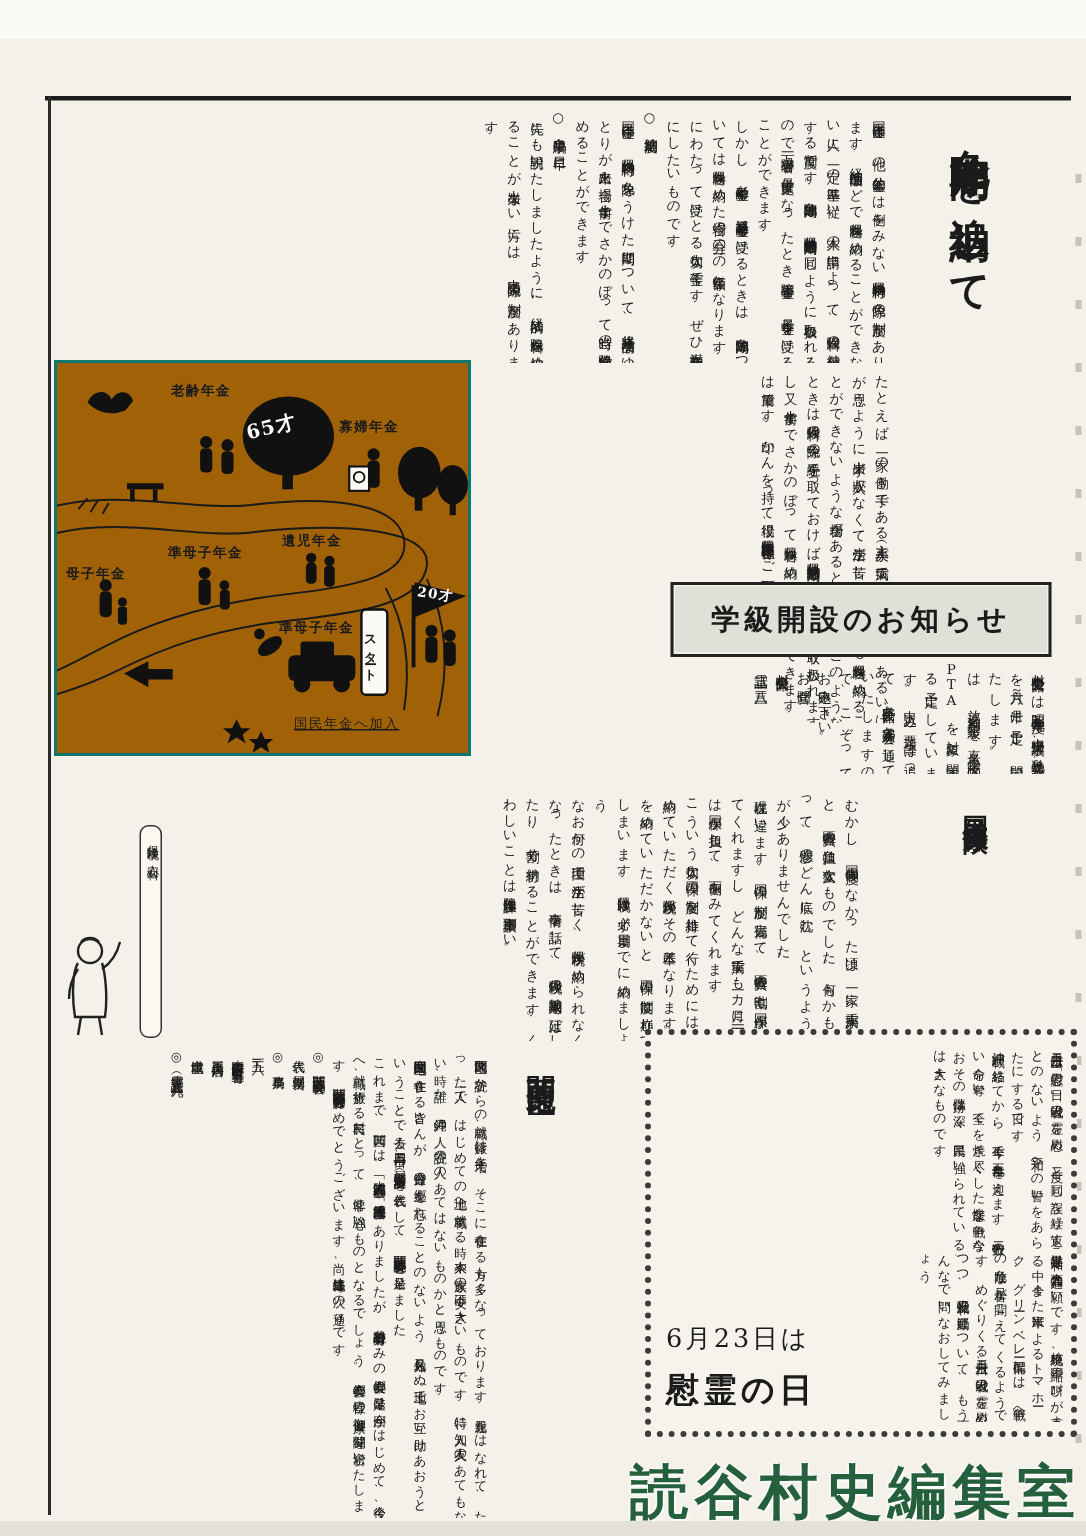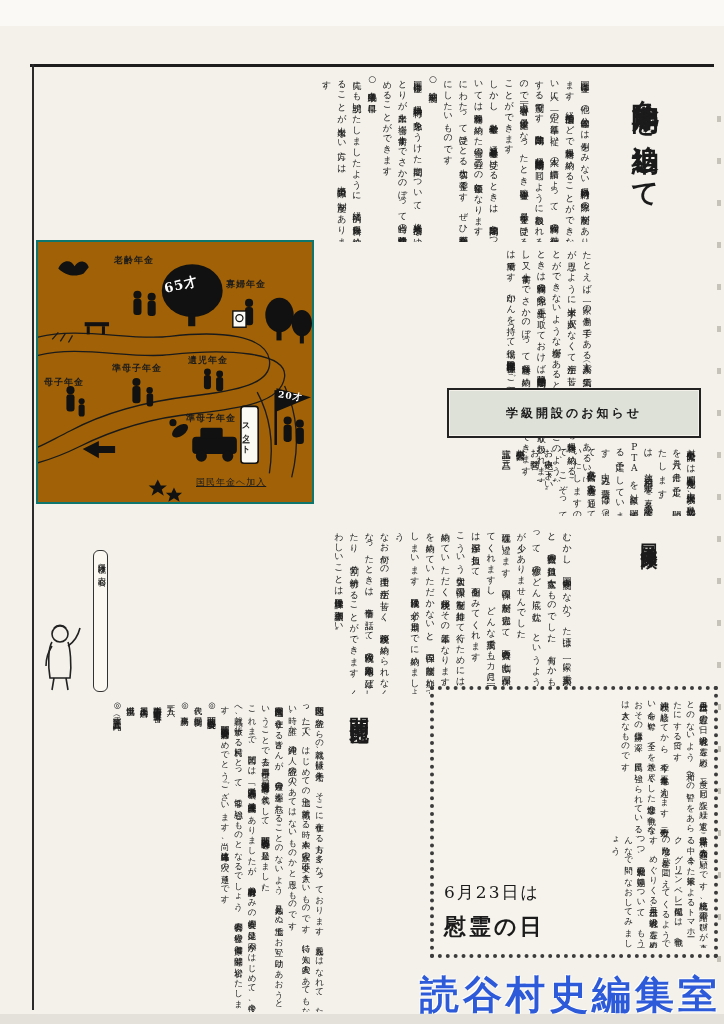--- a/index.html
+++ b/index.html
@@ -32,21 +32,21 @@
   .illus svg{position:absolute;inset:0;}
   .lbl{position:absolute;font-size:9px;font-weight:700;letter-spacing:1px;white-space:nowrap;}
   .lbl-w{color:#fff;}
   .start-sign{position:absolute;left:201px;top:166px;width:15px;height:52px;
       writing-mode:vertical-rl;text-orientation:upright;font-size:8.5px;font-weight:700;
       display:flex;align-items:center;justify-content:center;letter-spacing:1px;}
   
   .gk-box{position:absolute;left:447px;top:388px;width:250px;height:46px;background:#dde1d8;
           border:2px solid #222;box-shadow:0 0 0 1px #f3f1ea inset;
           display:flex;align-items:center;justify-content:center;}
-  .gk-box .t{font-size:12px;font-weight:700;letter-spacing:3px;}
+  .gk-box .t{font-size:19px;font-weight:700;letter-spacing:3px;}
   .gk-txt{position:absolute;left:300px;top:442px;width:398px;height:74px;line-height:14.2px;font-size:9px;}
   
   .kokuho-hl{position:absolute;left:588px;top:530px;width:116px;height:164px;
              font-size:17px;font-weight:700;line-height:2.15;letter-spacing:2px;}
   .kokuho-hl .l2{padding-top:18px;}
   .kokuho-txt{position:absolute;left:112px;top:526px;width:462px;height:168px;}
   .nurse{position:absolute;left:38px;top:548px;width:70px;height:146px;}
   .nurse svg{position:absolute;inset:0;}
   .banner{position:absolute;right:0;top:2px;height:128px;writing-mode:vertical-rl;
           text-orientation:upright;font-size:8px;letter-spacing:1px;border:1px solid #333;
@@ -62,21 +62,21 @@
   .irei-top{position:absolute;right:4px;top:5px;width:256px;height:142px;
             font-size:8.5px;line-height:13px;}
   .irei-bot{position:absolute;right:4px;bottom:6px;width:132px;height:118px;
             font-size:8.5px;line-height:12.5px;}
   .irei-title{position:absolute;left:10px;bottom:12px;width:140px;text-align:left;}
   .irei-title .d{font-size:17px;letter-spacing:2px;margin-bottom:8px;}
   .irei-title .n{font-size:22px;font-weight:700;letter-spacing:3px;}
   
   .wm{position:absolute;left:420px;top:968px;width:292px;text-align:center;
       font-family:"Liberation Sans","DejaVu Sans",sans-serif;font-weight:700;
-      font-size:39px;letter-spacing:4px;color:#1d4ed8;opacity:.92;white-space:nowrap;
+      font-size:39px;letter-spacing:4px;color:#14532d;opacity:.92;white-space:nowrap;
       text-shadow:1px 1px 0 #fff,-1px -1px 0 #fff;}
 </style>
 </head>
 <body>
 
 <div class="page">
   <div class="top-strip"></div>
   <div class="perf"></div>
 
   <div class="hdr-rule"></div>

